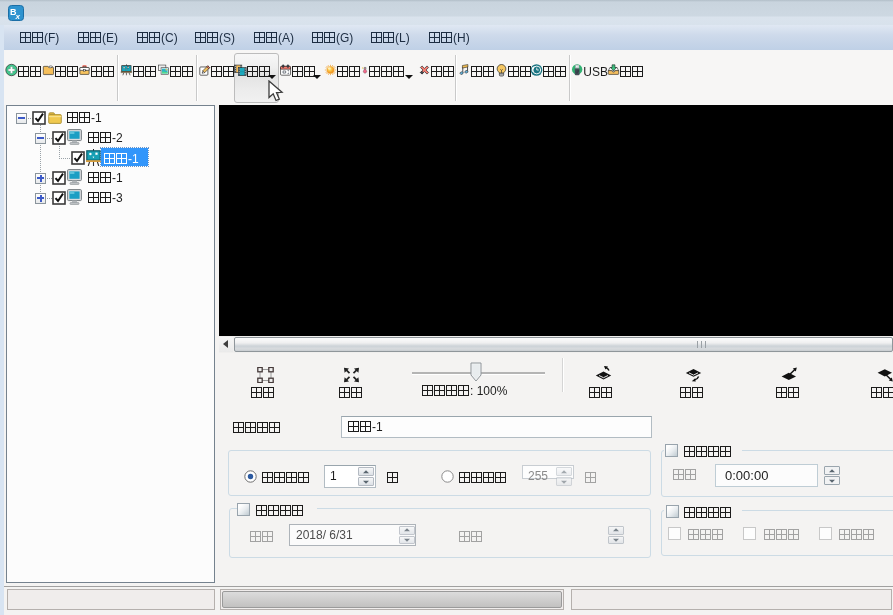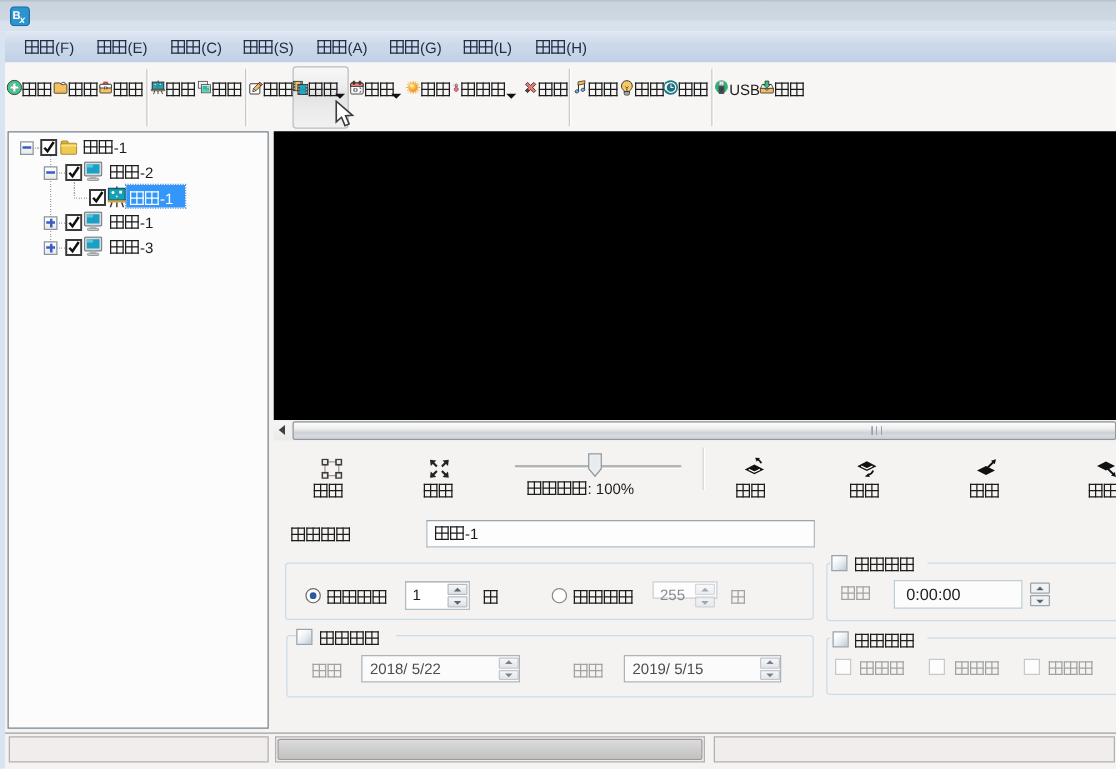--- a/index.html
+++ b/index.html
@@ -487,31 +487,30 @@
         <i class="d"></i>
       </b>
   </div>
   <div class="a gray" style="left:581px;top:63px"><span class="z"></span></div>
 
   <div class="gb" style="left:225px;top:100px;width:422px;height:50px"></div>
   <div class="a" style="left:233px;top:95px;width:80px;height:15px;background:#f4f3f2"></div>
   <div class="ck" style="left:233px;top:95px"></div>
   <div class="a" style="left:252px;top:96px"><span class="z"></span><span class="z"></span><span class="z"></span><span class="z"></span></div>
   <div class="a gray" style="left:246px;top:122px"><span class="z"></span><span class="z"></span></div>
-  <div class="inp" style="left:285px;top:116px;width:127px;height:22px;line-height:20px;padding-left:6px;background:#fbfbfb;border-color:#adb3b9;color:#4c4c4c">2018/ 5/22</div>
+  <div class="inp" style="left:285px;top:116px;width:127px;height:22px;line-height:20px;padding-left:6px;background:#fbfbfb;border-color:#adb3b9;color:#4c4c4c">2018/ 6/31</div>
   <div class="spin" style="left:395px;top:118px;height:18px;opacity:0.8">
     <b style="height:8.5px">
         <i class="u"></i>
       </b>
       <b style="height:8.5px">
         <i class="d"></i>
       </b>
   </div>
   <div class="a gray" style="left:455px;top:122px"><span class="z"></span><span class="z"></span></div>
-  <div class="inp" style="left:495px;top:116px;width:126px;height:22px;line-height:20px;padding-left:6px;background:#fbfbfb;border-color:#adb3b9;color:#4c4c4c">2019/ 5/15</div>
   <div class="spin" style="left:604px;top:118px;height:18px;opacity:0.8">
     <b style="height:8.5px">
         <i class="u"></i>
       </b>
       <b style="height:8.5px">
         <i class="d"></i>
       </b>
   </div>
 
   <div class="gb" style="left:657px;top:42px;width:243px;height:47px"></div>

